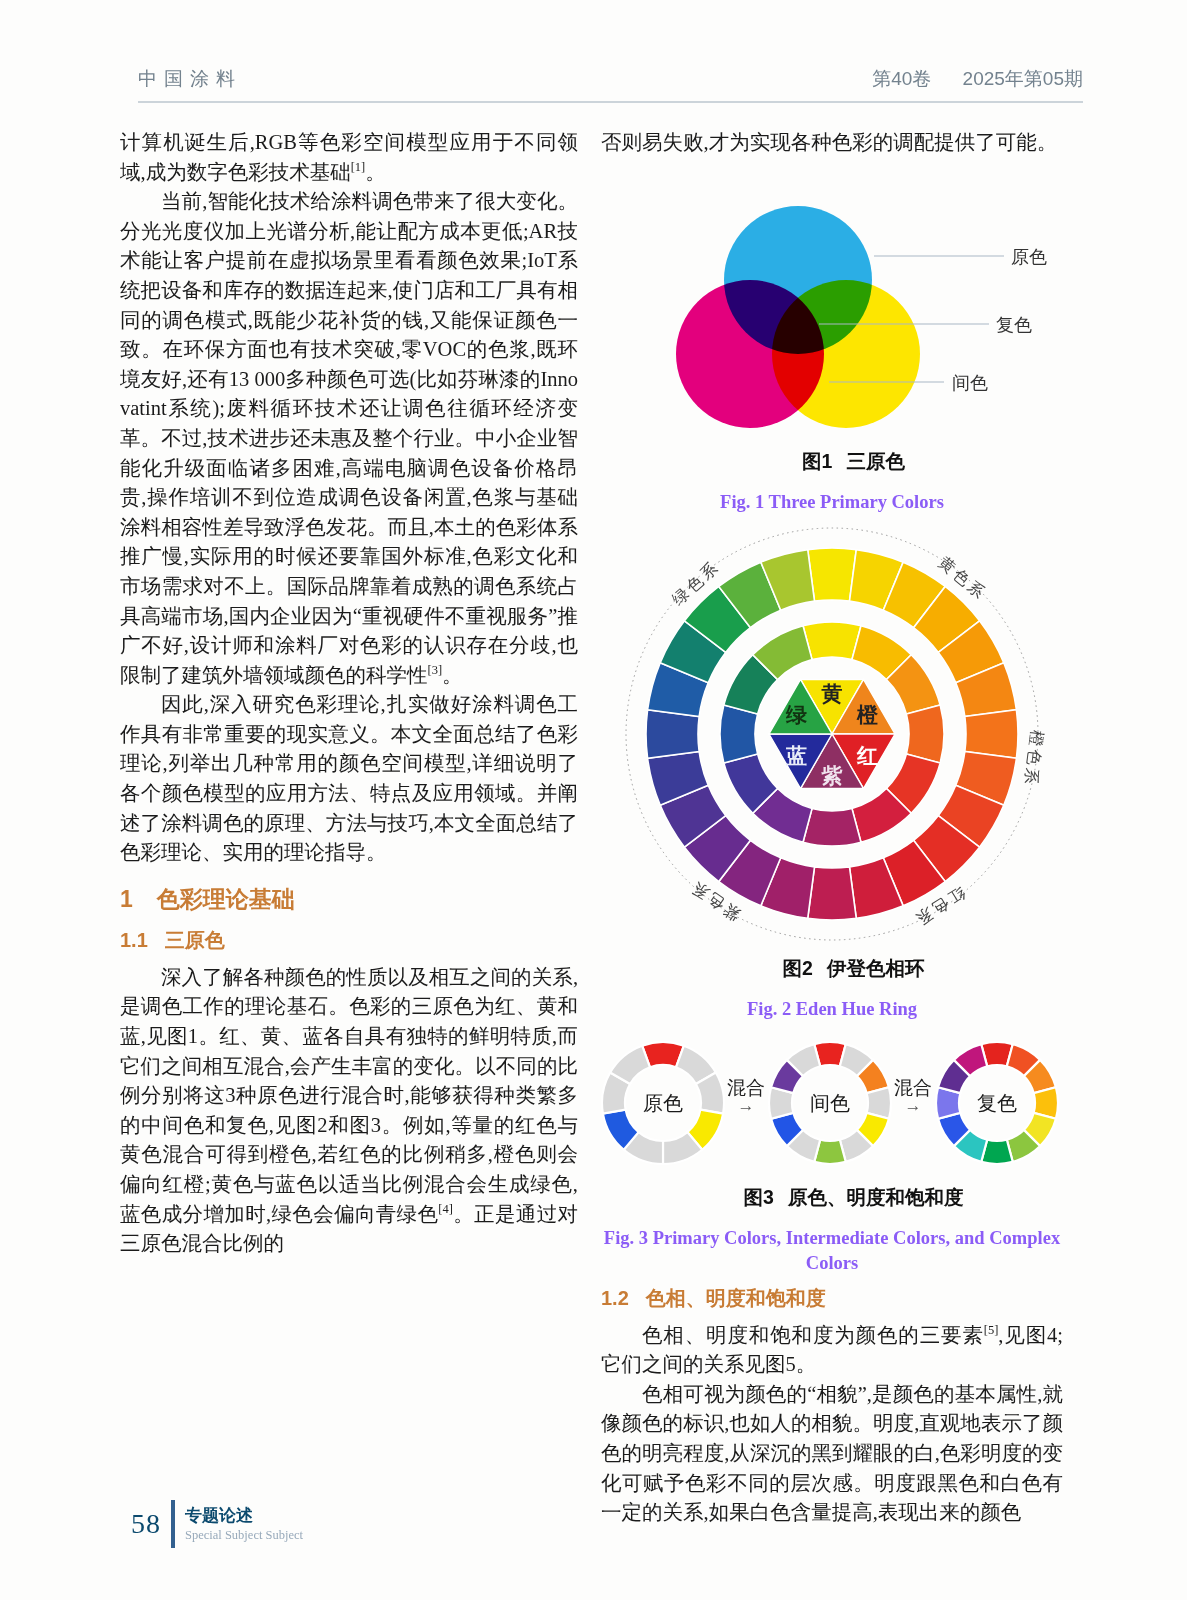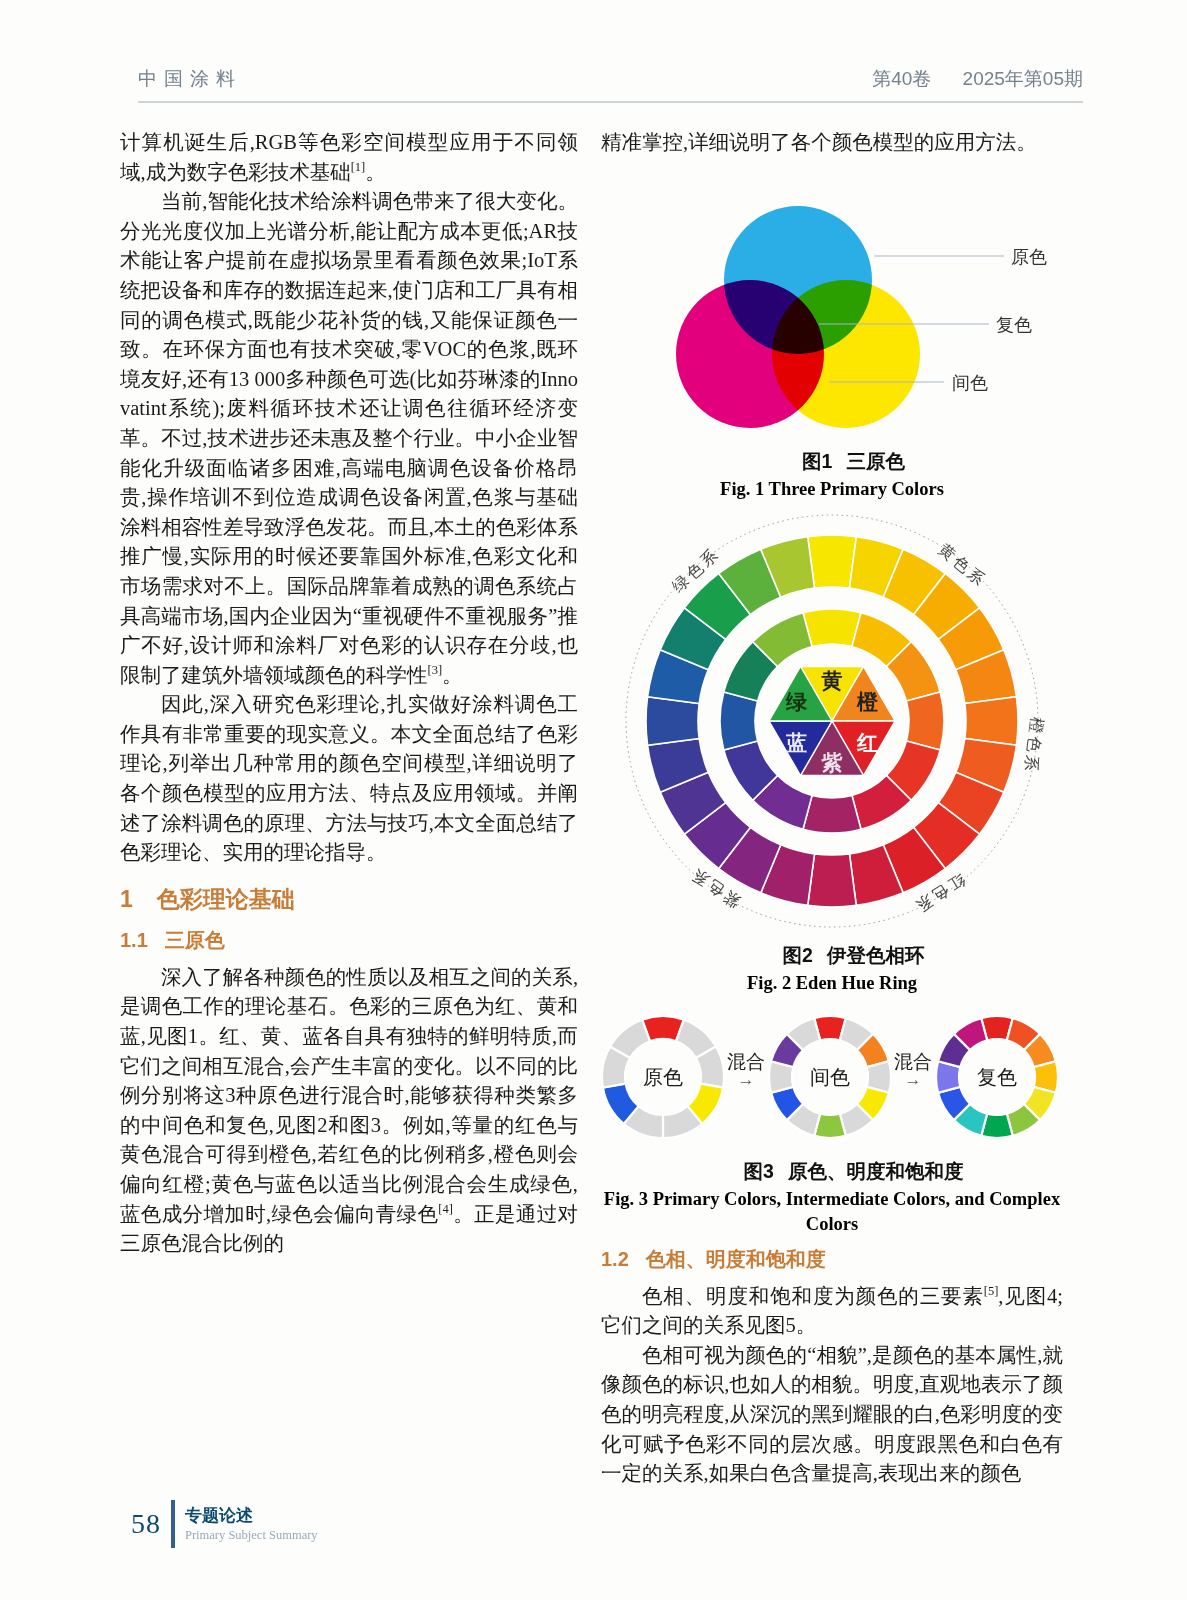--- a/index.html
+++ b/index.html
@@ -27,21 +27,21 @@
   h1.sec .num{margin-right:24px;}
   h2.sec{font-size:20px;margin:9px 0 9px 0;}
   h2.sec .num{margin-right:17px;}
 
   
   .figwrap{position:relative;text-align:center;}
   .fig-canvas{position:relative;}
   .cap-cn{font-family:"Liberation Sans","DejaVu Sans",sans-serif;font-weight:bold;font-size:19.5px;
           color:#111;margin-top:6px;}
   .cap-en{font-family:"Liberation Serif","DejaVu Serif",serif;font-weight:bold;font-size:18.5px;
-          color:#000000;margin-top:2px;line-height:25px;}
+          color:#8b5cf6;margin-top:15px;line-height:25px;}
   .cap-num{margin-right:14px;padding-left:43px;}
 
   #fig1-wrap{margin-top:14px;}
   #fig1-canvas{height:270px;}
   .venn-label{position:absolute;font-size:18px;color:#333;}
   #fig2-wrap{margin-top:10px;}
   #fig2-canvas{height:424px;}
   #fig3-wrap{margin-top:6px;}
   #fig3-canvas{height:150px;}
   .mix{position:absolute;width:44px;text-align:center;font-size:19px;color:#222;line-height:20px;}
@@ -80,21 +80,21 @@
     <h2 class="sec">
       <span class="num">1.1</span><span>三原色</span>
     </h2>
     <div>
         <p class="para indent">深入了解各种颜色的性质以及相互之间的关系,是调色工作的理论基石。色彩的三原色为红、黄和蓝,见图1。红、黄、蓝各自具有独特的鲜明特质,而它们之间相互混合,会产生丰富的变化。以不同的比例分别将这3种原色进行混合时,能够获得种类繁多的中间色和复色,见图2和图3。例如,等量的红色与黄色混合可得到橙色,若红色的比例稍多,橙色则会偏向红橙;黄色与蓝色以适当比例混合会生成绿色,蓝色成分增加时,绿色会偏向青绿色<sup>[4]</sup>。正是通过对三原色混合比例的</p>
       </div>
   </div>
 
   <div class="col-right">
     <div>
-        <p class="para">精准掌控,详细说明了各个颜色模型的应用方法。</p>
+        <p class="para">否则易失败,才为实现各种色彩的调配提供了可能。</p>
       </div>
 
     <div class="figwrap" id="fig1-wrap">
       <div class="fig-canvas" id="fig1-canvas"><svg width="462" height="270">
             <circle cx="197" cy="108" r="74" fill="#2bb0e8" style="mix-blend-mode:multiply"></circle>
             <circle cx="149" cy="182" r="74" fill="#e5007e" style="mix-blend-mode:multiply"></circle>
             <circle cx="245" cy="182" r="74" fill="#ffe800" style="mix-blend-mode:multiply"></circle>
             <line x1="273" y1="84" x2="403" y2="84" stroke="#a9b7c5" stroke-width="1"></line>
             <line x1="218" y1="152" x2="388" y2="152" stroke="#a9b7c5" stroke-width="1"></line>
             <line x1="228" y1="210" x2="343" y2="210" stroke="#a9b7c5" stroke-width="1"></line>
@@ -220,17 +220,17 @@
         <p class="para indent">色相、明度和饱和度为颜色的三要素<sup>[5]</sup>,见图4;它们之间的关系见图5。</p>
         <p class="para indent">色相可视为颜色的“相貌”,是颜色的基本属性,就像颜色的标识,也如人的相貌。明度,直观地表示了颜色的明亮程度,从深沉的黑到耀眼的白,色彩明度的变化可赋予色彩不同的层次感。明度跟黑色和白色有一定的关系,如果白色含量提高,表现出来的颜色</p>
       </div>
   </div>
 
   <div class="footer">
     <span class="page-num">58</span>
     <span class="foot-bar"></span>
     <span>
       <div class="foot-cn">专题论述</div>
-      <div class="foot-en">Primary Subject Summary</div>
+      <div class="foot-en">Special Subject Subject</div>
     </span>
   </div>
 
 </div>
 
 </body></html>

